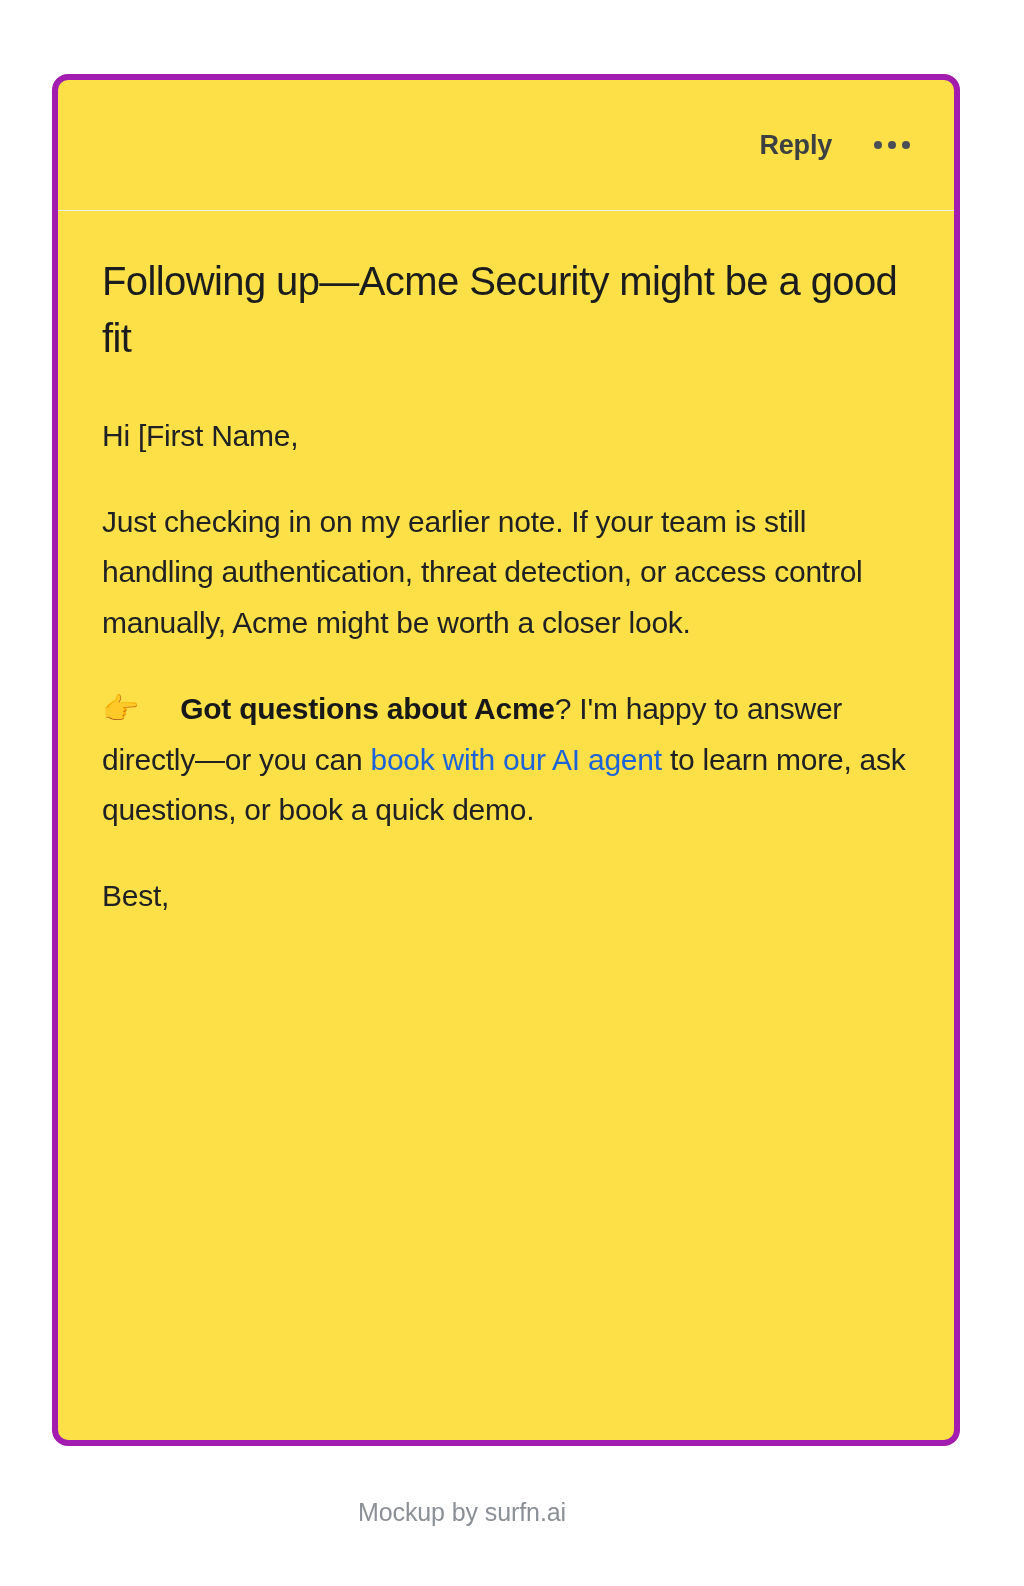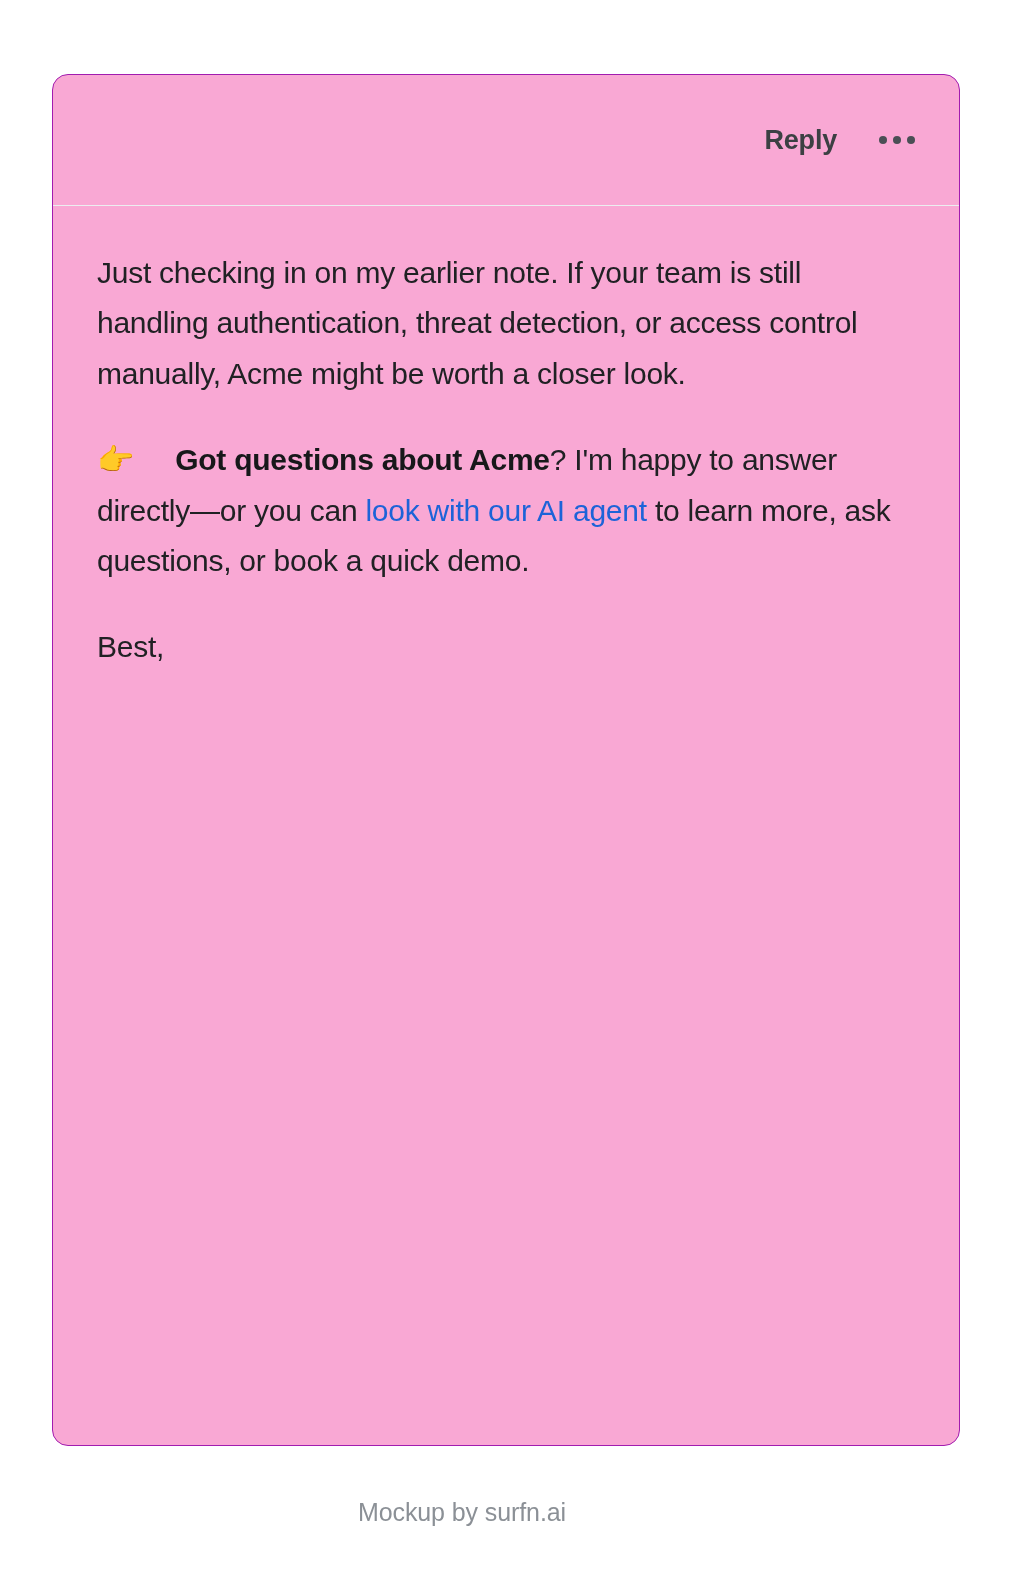--- a/index.html
+++ b/index.html
@@ -18,22 +18,22 @@
     width: 1024px;
     height: 1586px;
     box-sizing: border-box;
   }
   .email-card {
     position: absolute;
     left: 52px;
     top: 74px;
     width: 908px;
     height: 1372px;
-    background: #f9a8d4;
-    border: 1px solid #a21caf;
+    background: #fde047;
+    border: 6px solid #a21caf;
     border-radius: 16px;
     box-sizing: border-box;
     overflow: hidden;
   }
   .card-header {
     height: 131px;
     border-bottom: 1px solid #eceef0;
     box-sizing: border-box;
     display: flex;
     align-items: center;
@@ -127,28 +127,30 @@
       <button class="reply-button">Reply</button>
       <div class="more-button">
         <span class="dot"></span>
         <span class="dot"></span>
         <span class="dot"></span>
       </div>
     </div>
 
     <div class="card-body">
 
+      <h1 class="email-subject">Following up—Acme Security might be a good fit</h1>
 
+      <p class="email-para">Hi  [First Name,</p>
 
       <p class="email-para">Just checking in on my earlier note. If your team is still handling authentication, threat detection, or access control manually, Acme might be worth a closer look.</p>
 
 
       <p class="email-para">
         <span class="point-emoji">👉</span>
-        <span class="bold-q">Got questions about Acme</span><span>? I'm happy to answer directly—or you can </span><a class="ai-link" href="#">look with our AI agent</a><span> to learn more, ask questions, or book a quick demo.</span>
+        <span class="bold-q">Got questions about Acme</span><span>? I'm happy to answer directly—or you can </span><a class="ai-link" href="#">book with our AI agent</a><span> to learn more, ask questions, or book a quick demo.</span>
       </p>
 
       <p class="email-para tight">Best,</p>
 
 
     </div>
   </div>
 
   <div class="footer">Mockup by surfn.ai</div>
 

